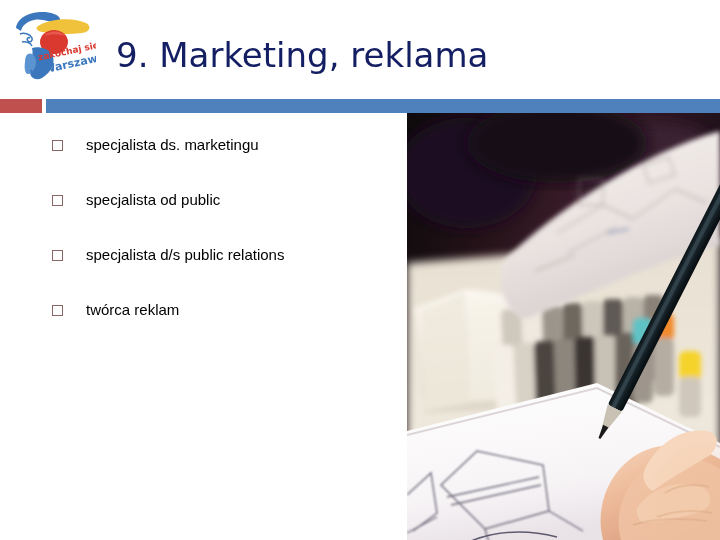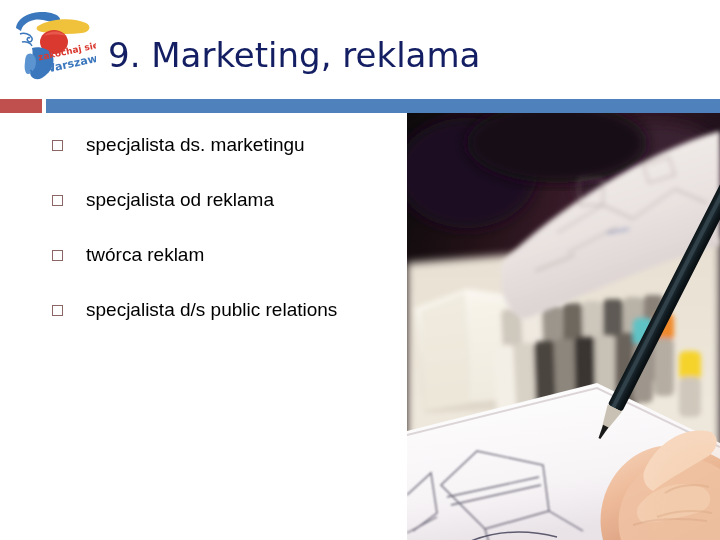--- a/index.html
+++ b/index.html
@@ -30,21 +30,21 @@
     position: absolute;
     left: 8px;
     top: 6px;
     width: 88px;
     height: 80px;
   }
   .logo svg { display: block; }
 
   .slide-title {
     position: absolute;
-    left: 108px;
+    left: 116px;
     top: 34px;
     font-size: 34px;
     line-height: 42px;
     color: #131E63;
     font-family: "DejaVu Sans", sans-serif;
     font-weight: 400;
     letter-spacing: 0px;
     white-space: nowrap;
   }
 
@@ -84,21 +84,21 @@
     height: 9px;
     border: 1.5px solid #8C6565;
     background: transparent;
     margin-top: 12px;
     margin-right: 0px;
   }
   .bullet-text {
     flex: 1 1 auto;
     padding-left: 23px;
     font-family: "Liberation Sans", sans-serif;
-    font-size: 19px;
+    font-size: 15px;
     line-height: 33px;
     color: #000000;
   }
   .bullet-text .wrap-line {
     display: block;
   }
 
   
   .photo {
     position: absolute;
@@ -155,35 +155,35 @@
     <div class="bullet-row">
       <span class="bullet-marker"></span>
       <span class="bullet-text">
         <span class="wrap-line">specjalista ds. marketingu</span>
       </span>
     </div>
 
     <div class="bullet-row">
       <span class="bullet-marker"></span>
       <span class="bullet-text">
-        <span class="wrap-line">specjalista od reklama</span>
+        <span class="wrap-line">specjalista od public</span>
+      </span>
+    </div>
+
+    <div class="bullet-row">
+      <span class="bullet-marker"></span>
+      <span class="bullet-text">
+        <span class="wrap-line">specjalista d/s public relations</span>
       </span>
     </div>
 
     <div class="bullet-row">
       <span class="bullet-marker"></span>
       <span class="bullet-text">
         <span class="wrap-line">twórca reklam</span>
-      </span>
-    </div>
-
-    <div class="bullet-row">
-      <span class="bullet-marker"></span>
-      <span class="bullet-text">
-        <span class="wrap-line">specjalista d/s public relations</span>
       </span>
     </div>
 
   </div>
 
   <div class="photo">
     <svg width="313" height="427" viewBox="0 0 313 427" xmlns="http://www.w3.org/2000/svg">
       <defs>
         <linearGradient id="bgDark" x1="0" y1="0" x2="1" y2="0.3">
           <stop offset="0%" stop-color="#0d0a0c"></stop>

